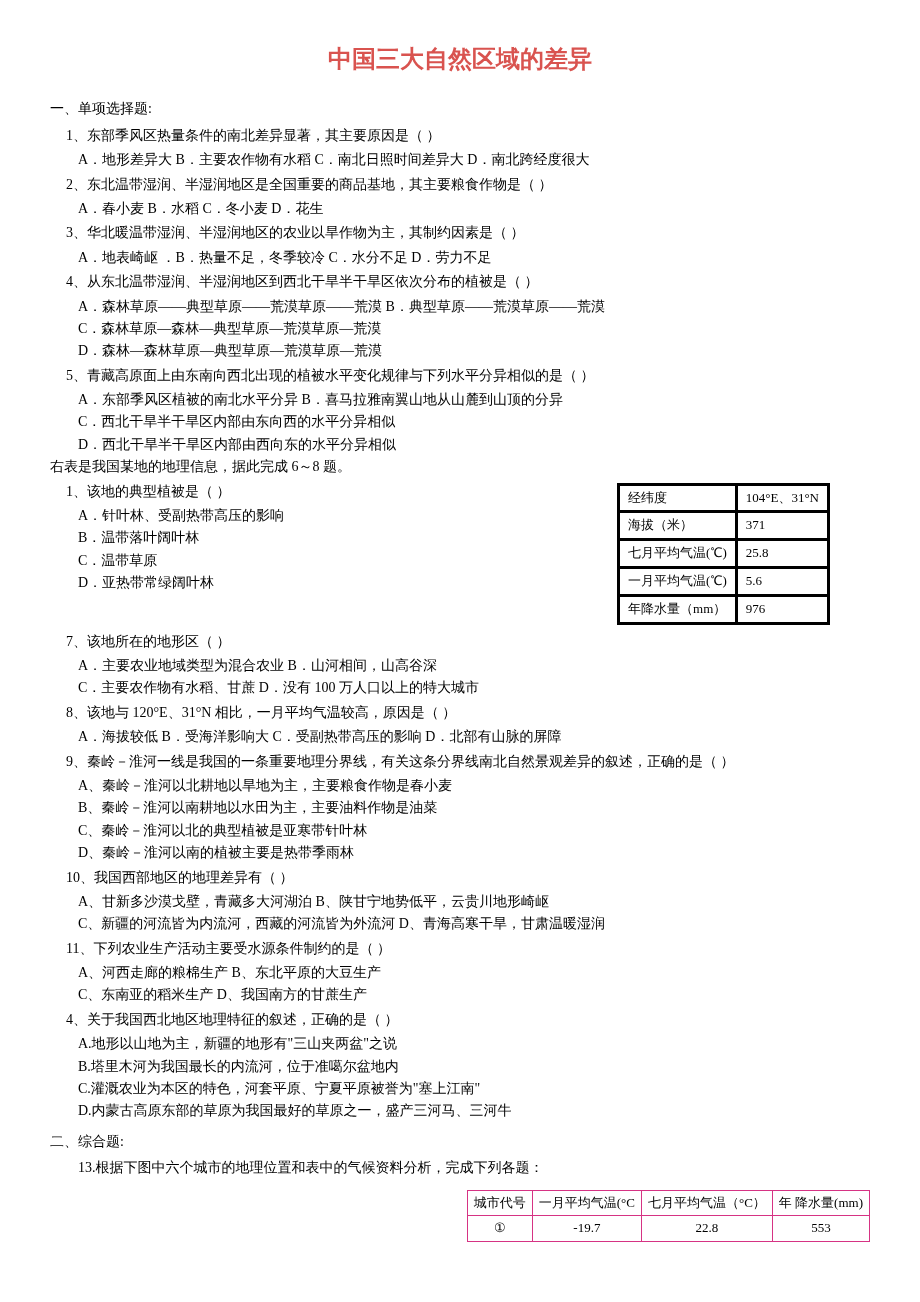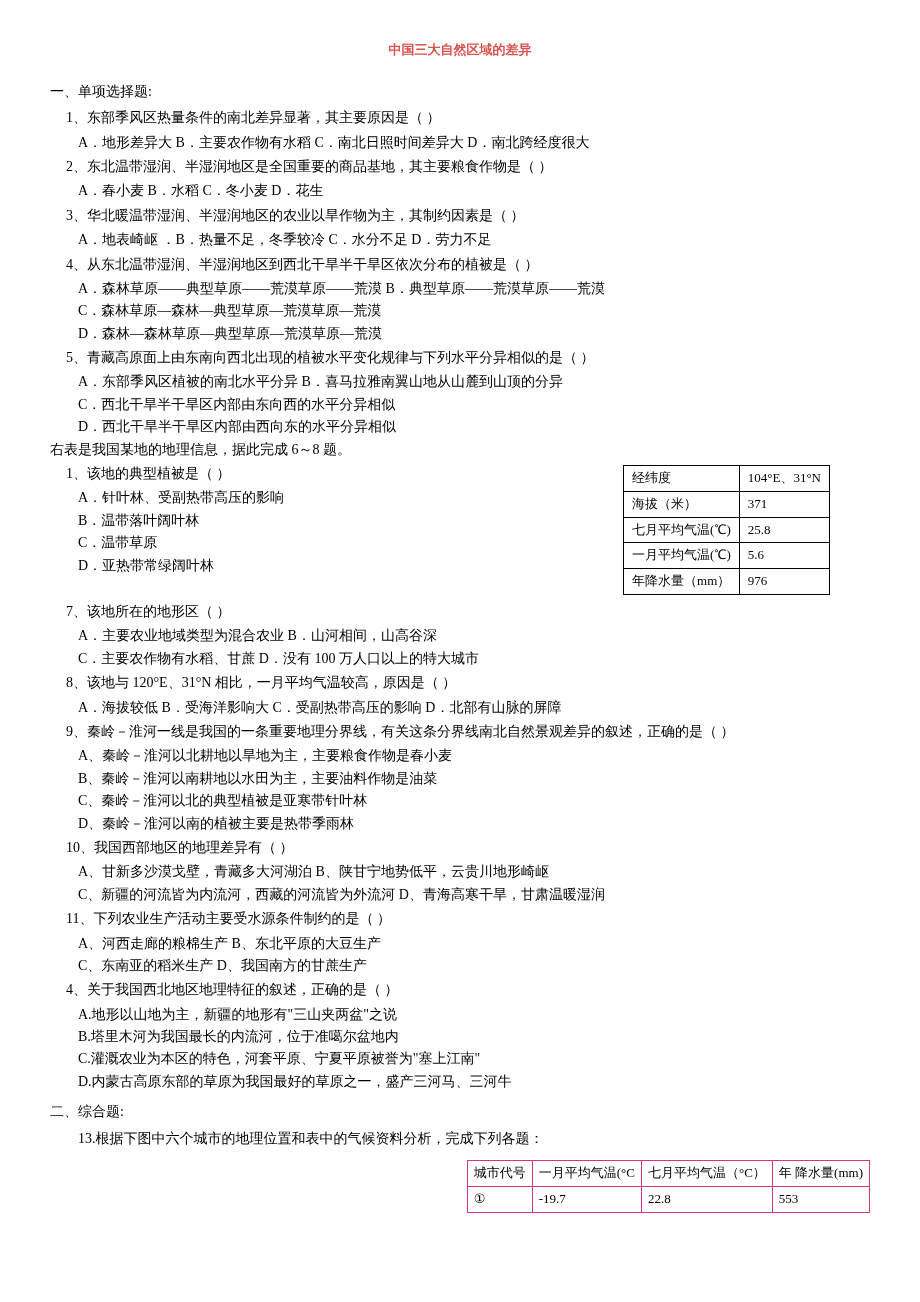--- a/index.html
+++ b/index.html
@@ -8,60 +8,61 @@
       line-height: 1.6;
       margin: 0;
       padding: 40px 50px;
       background: #fff;
       color: #000;
       width: 820px;
     }
     .title {
       text-align: center;
       color: #d9534f;
-      font-size: 13px;
+      font-size: 24px;
       font-weight: bold;
       margin-bottom: 20px;
     }
     .section-heading {
       margin: 8px 0 4px 0;
     }
     .question {
       margin: 2px 16px;
       position: relative;
     }
     .options-line {
       margin-left: 2em;
     }
     .data-table {
       border-collapse: collapse;
       margin: 4px 0;
     }
     .data-table td {
-      border: 1px solid #000000;
+      border: 3px solid #000000;
       padding: 2px 8px;
       font-size: 13px;
     }
     .inline-table-container {
       float: right;
       margin-left: 20px;
       margin-right: 40px;
     }
     .q6-container {
       overflow: hidden;
     }
     .climate-table {
       border-collapse: collapse;
       float: right;
       margin-left: 20px;
     }
     .climate-table td, .climate-table th {
       border: 1px solid #d63384;
       padding: 2px 6px;
       font-size: 13px;
+      text-align: center;
     }
     .clearfix::after {
       content: "";
       display: table;
       clear: both;
     }
   </style>
 </head>
 <body>
 

